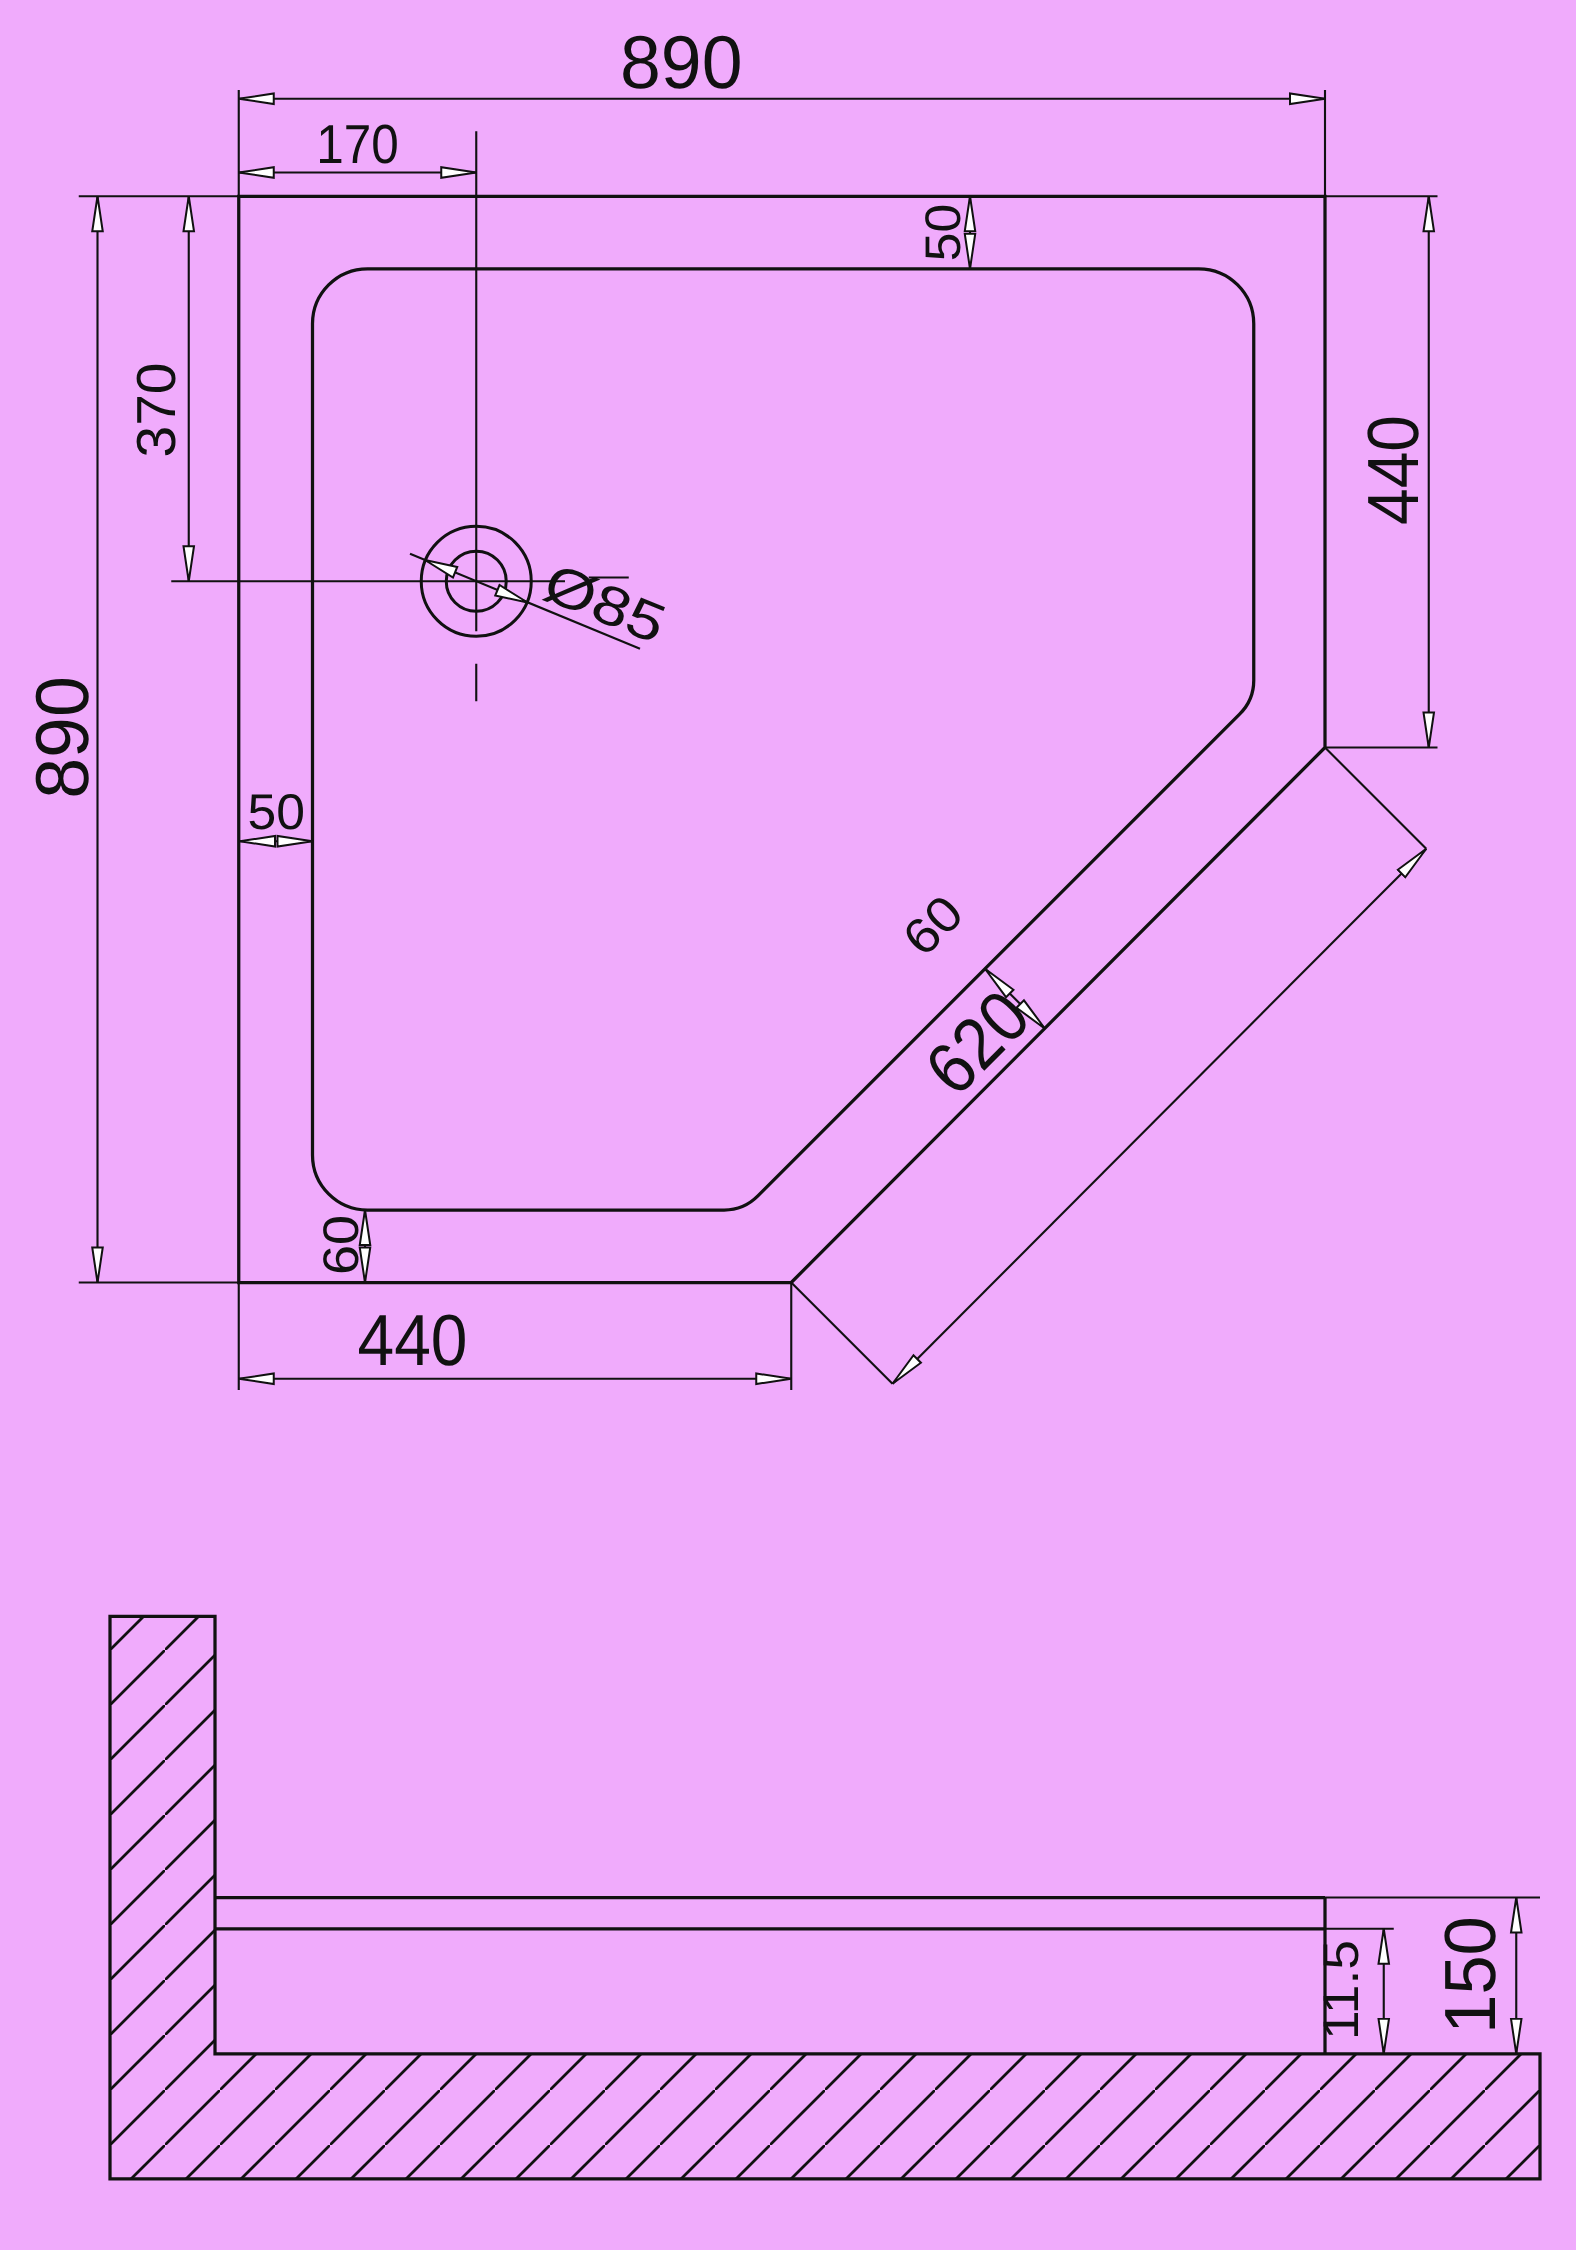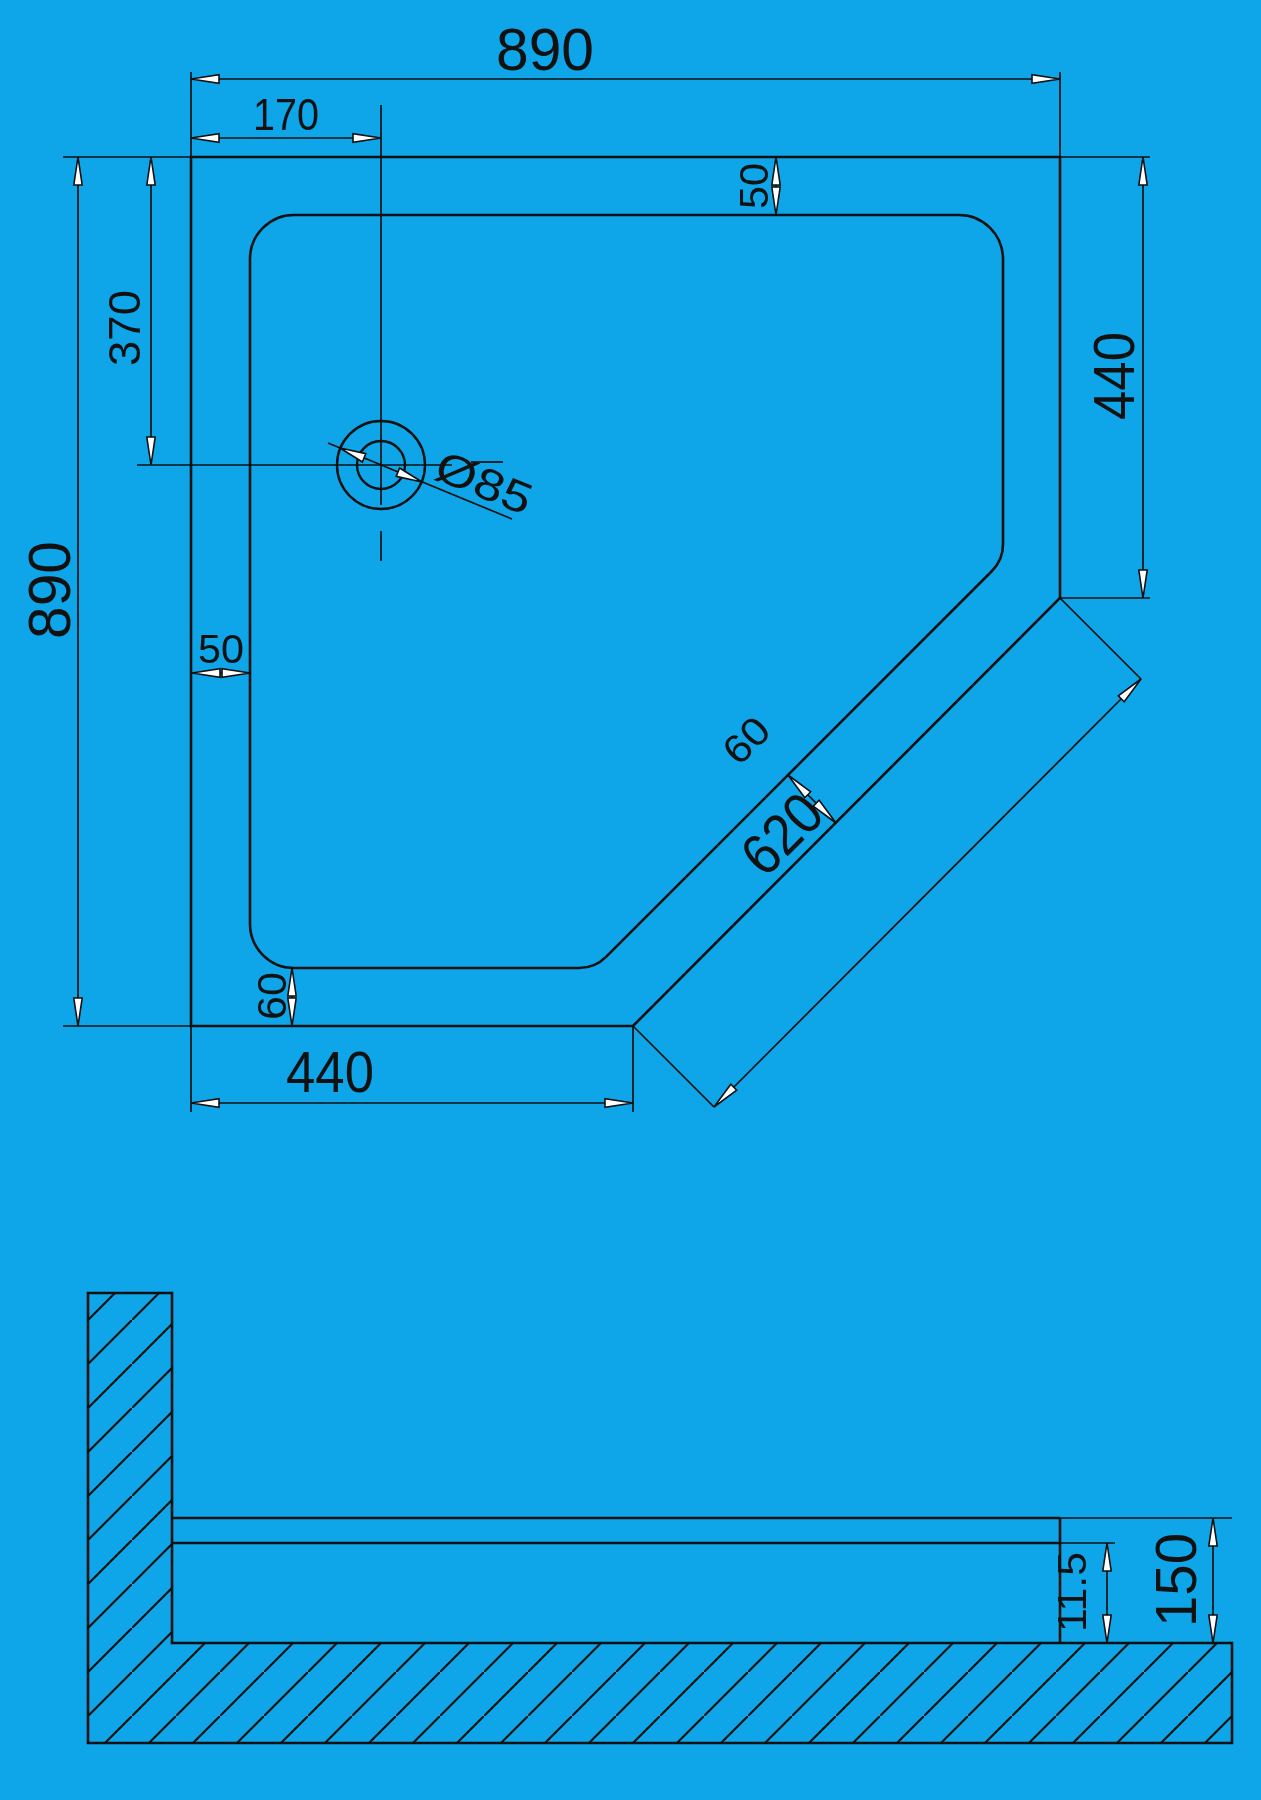--- a/index.html
+++ b/index.html
@@ -1,16 +1,16 @@
 <!DOCTYPE html>
 <html><head>
 <meta charset="utf-8">
 <style>
   html,body{margin:0;padding:0;background:#ffffff;}
-  .canvas{position:relative;width:1261px;height:1800px;background:#0ea5e9;overflow:hidden;}
+  .canvas{position:relative;width:1261px;height:1800px;background:#f0abfc;overflow:hidden;}
   svg{display:block;}
   text{font-family:"Liberation Sans", sans-serif;fill:#111;}
   .dim-text-lg{font-size:58px;}
   .dim-text-xl{font-size:60px;}
   .dim-text-md{font-size:44px;}
   .dim-text-sm{font-size:40px;}
 </style>
 </head>
 <body>
 

